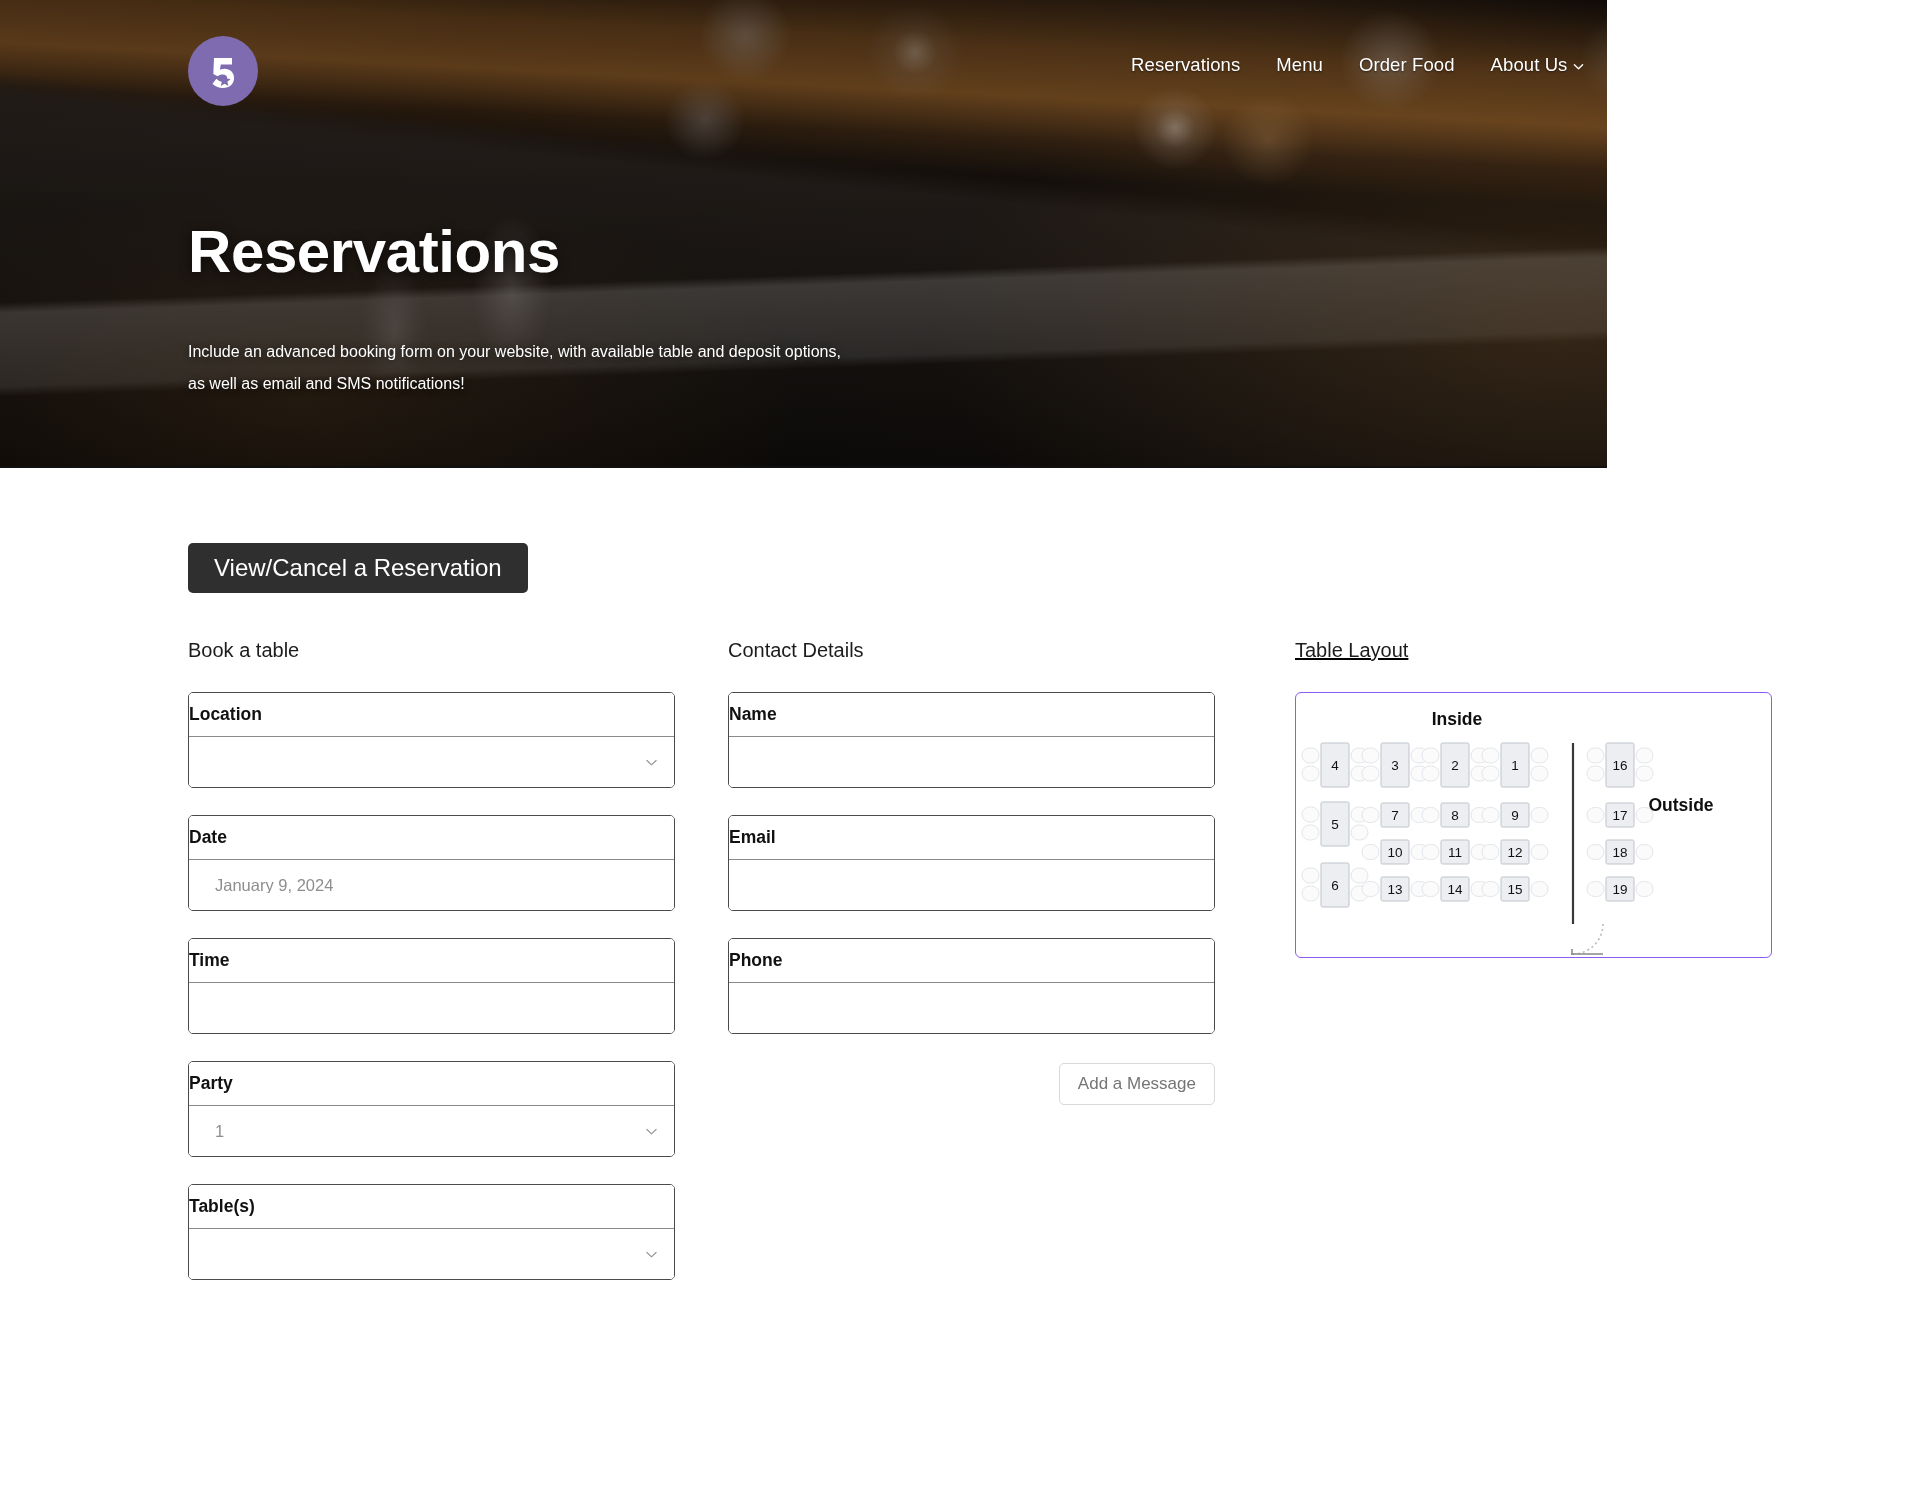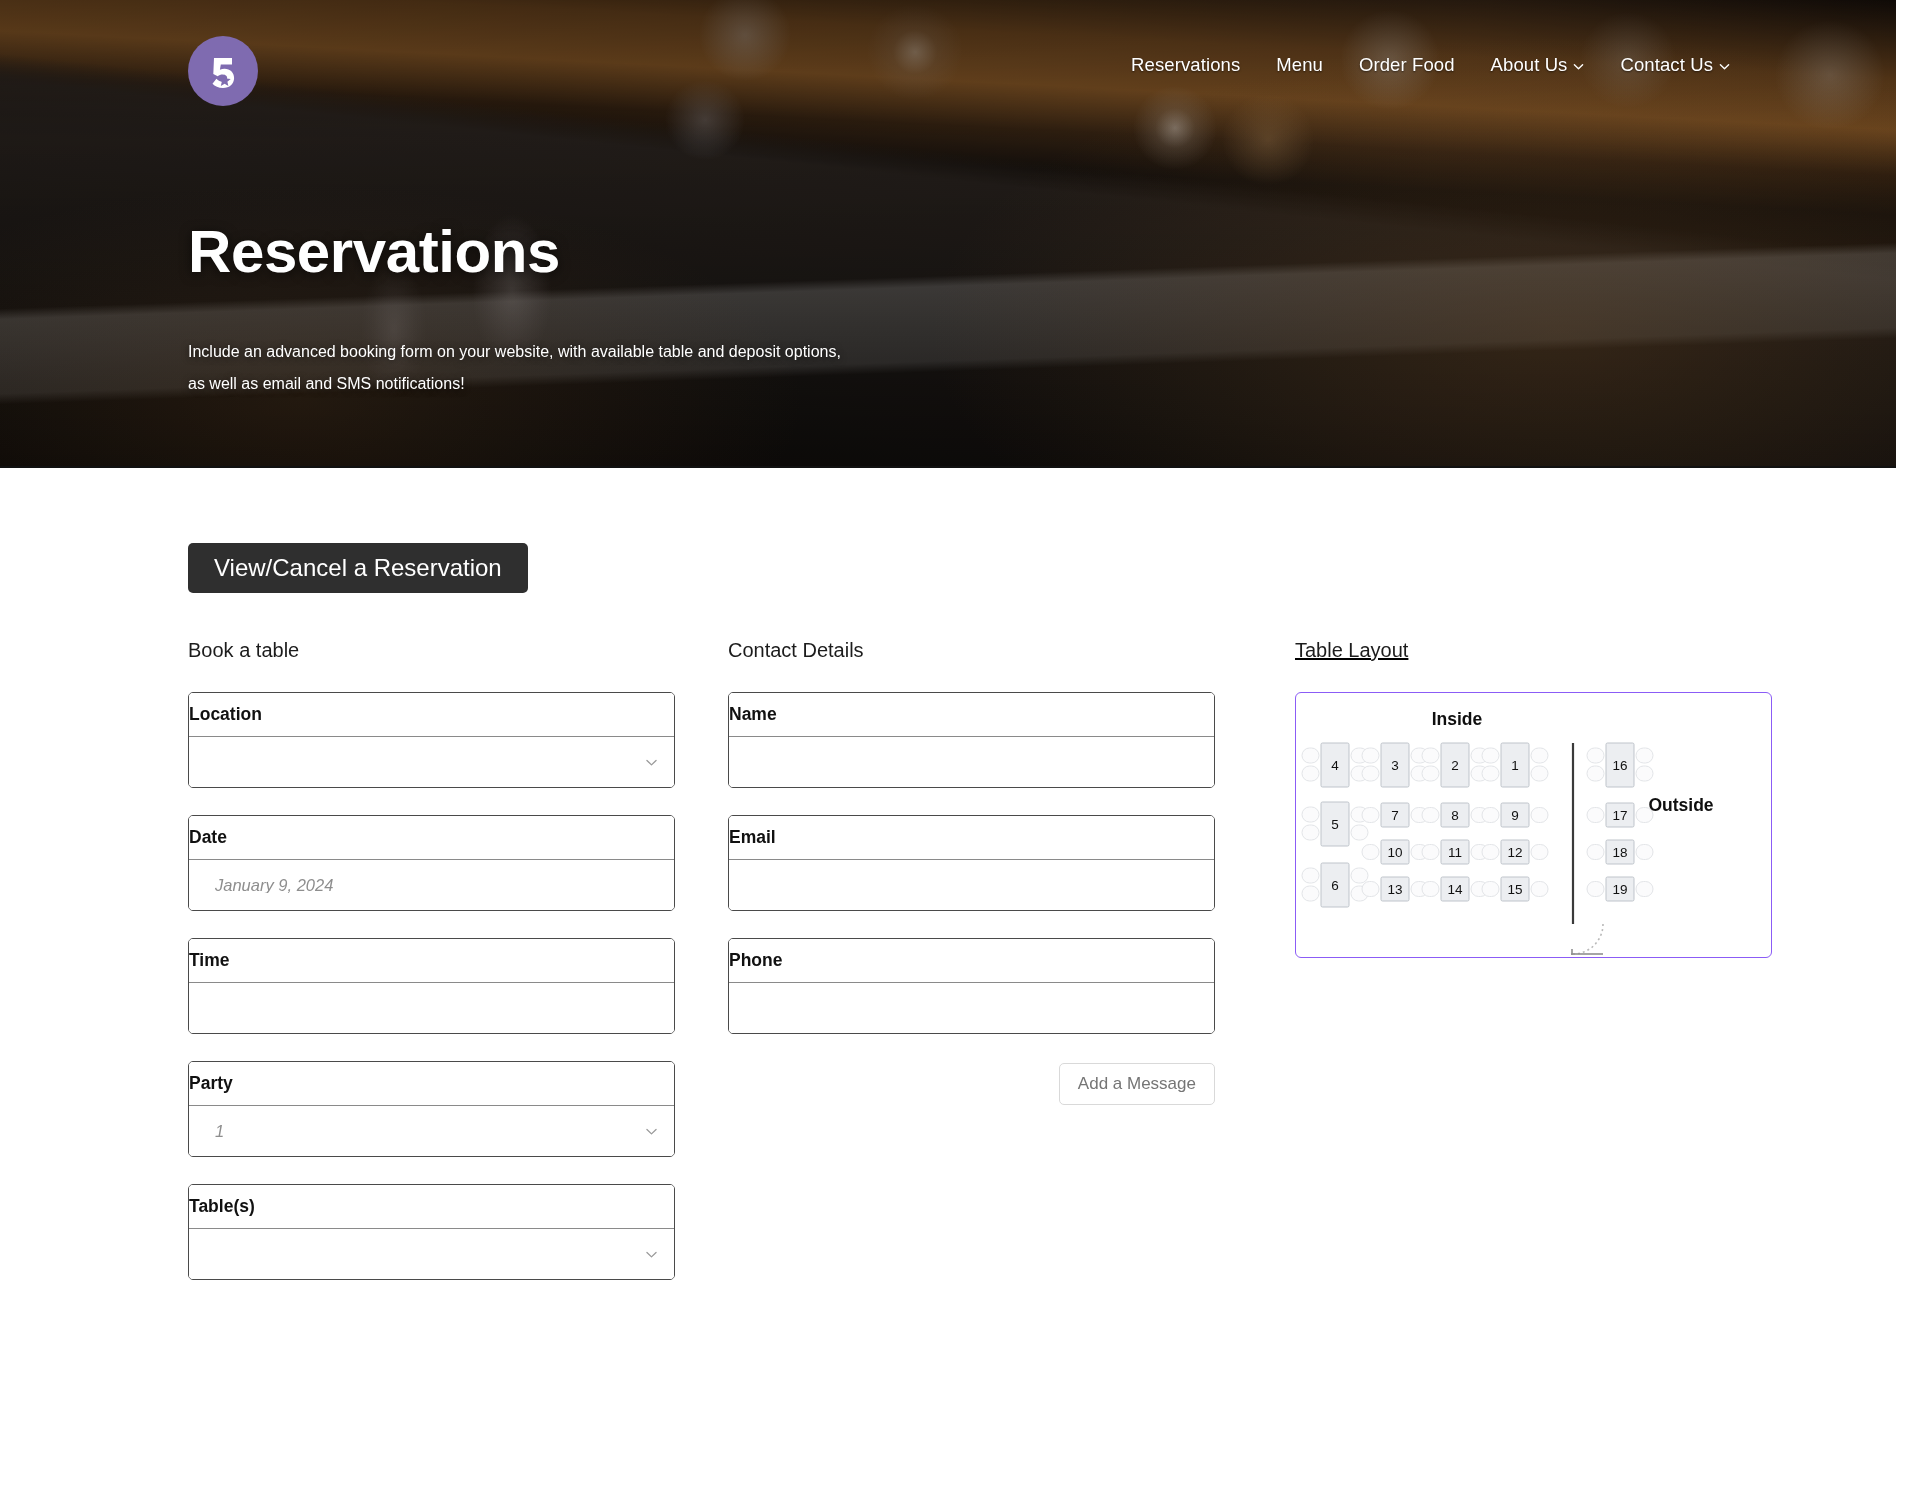--- a/index.html
+++ b/index.html
@@ -8,21 +8,21 @@
     margin: 0; padding: 0;
     width: 1920px; height: 1500px;
     background: #ffffff;
     font-family: "Liberation Sans", "DejaVu Sans", sans-serif;
     overflow: hidden;
   }
 
   
   .hero {
     position: relative;
-    width: 1896px;
+    width: 1607px;
     height: 468px;
     overflow: hidden;
     background: #120d09;
     border-bottom: 2px solid #111;
   }
   .hero-photo {
     position: absolute;
     inset: 0;
     filter: blur(0px);
     background-color: #17110c;
@@ -179,21 +179,20 @@
     padding: 0 16px 0 26px;
     background: #fff;
   }
   .field-value {
     font-size: 16.5px;
     color: #8e8e8e;
     line-height: 1;
     flex: 1;
     white-space: nowrap;
     overflow: hidden;
-    font-style: italic;
   }
   .field-value.empty { color: transparent; }
   .select-caret {
     width: 13px; height: 13px;
     flex: 0 0 auto;
     color: #8d8d8d;
   }
   .select-caret svg { display:block; }
 
   .field--first { margin-top: 32px; }

